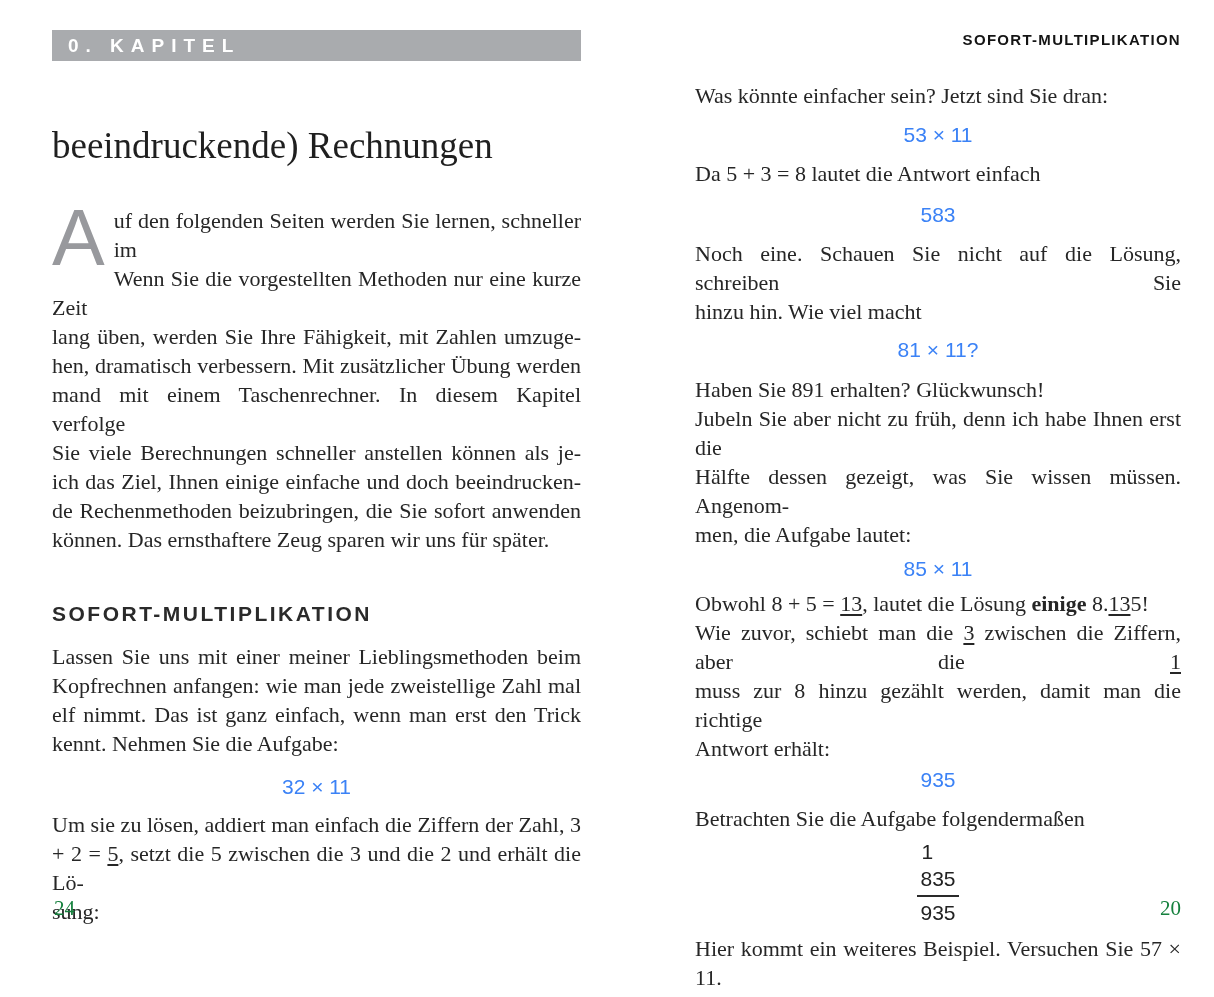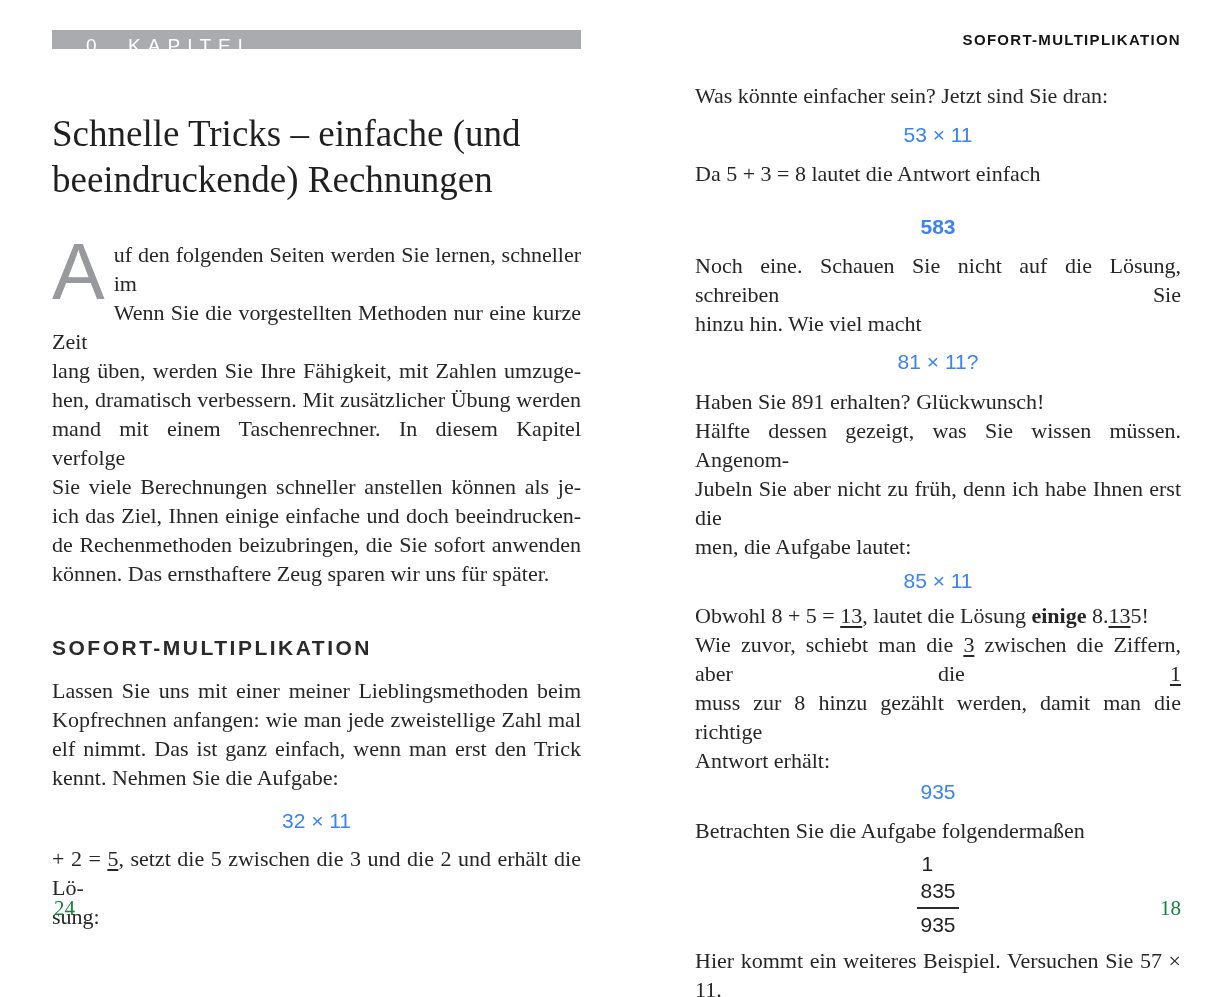--- a/index.html
+++ b/index.html
@@ -9,25 +9,25 @@
     position: relative;
     overflow: hidden;
     font-family: "Liberation Serif", serif;
     color: #262626;
   }
   .page-col { position: absolute; top: 0; }
   .page-left  { left: 52px;  width: 529px; }
   .page-right { left: 695px; width: 486px; }
 
   .chapter-bar {
-    margin-top: 30px; height: 19px; box-sizing: border-box;
+    margin-top: 30px; height: 31px; box-sizing: border-box;
     background: #a9abae; color: #ffffff;
     font-family: "Liberation Sans", sans-serif;
-    font-weight: normal; font-size: 19px; line-height: 31px;
-    letter-spacing: 7px; padding-left: 34px;
+    font-weight: bold; font-size: 19px; line-height: 31px;
+    letter-spacing: 7px; padding-left: 16px;
     white-space: nowrap;
   }
 
   .book-title {
     margin-top: 62px;
     font-family: "Liberation Serif", serif;
     font-size: 37px; line-height: 46px; color: #1f1f1f;
   }
   .book-title .tline { text-align: left; }
 
@@ -93,40 +93,39 @@
   
   .l-para1 { margin-top: 37px; }
   .l-para2 { margin-top: 17px; }
   .l-eq1   { margin-top: 14px; text-align: center; }
   .l-para3 { margin-top: 9px; }
 
   
   .r-p1 { margin-top: 31px; }
   .r-e1 { margin-top: 10px; }
   .r-p2 { margin-top: 10px; }
-  .r-e2 { margin-top: 24px; font-weight: bold; }
+  .r-e2 { margin-top: 12px; }
   .r-p3 { margin-top: 10px; }
   .r-e3 { margin-top: 9px; }
   .r-p4 { margin-top: 11px; }
   .r-e4 { margin-top: 5px; }
   .r-p5 { margin-top: 6px; }
   .r-e5 { margin-top: 2px; }
   .r-p6 { margin-top: 10px; }
   .r-s1 { margin-top: 6px; }
   .r-p7 { margin-top: 8px; }
 </style>
 </head>
 <body>
 
 <div class="page-col page-left">
 
   <div class="chapter-bar">0. KAPITEL</div>
 
   <div class="book-title">
-      <div class="tline last"><span>Schnelle Tricks – einfache (und</span></div>
       <div class="tline last"><span>beeindruckende) Rechnungen</span></div>
     </div>
 
   <div class="para l-para1">
     <span class="dropcap">A</span>
     <div>
         <div class="tline"><span>uf den folgenden Seiten werden Sie lernen, schneller im</span></div>
         <div class="tline"><span>Wenn Sie die vorgestellten Methoden nur eine kurze Zeit</span></div>
         <div class="tline"><span>lang üben, werden Sie Ihre Fähigkeit, mit Zahlen umzuge-</span></div>
         <div class="tline"><span>hen, dramatisch verbessern. Mit zusätzlicher Übung werden</span></div>
@@ -143,20 +142,21 @@
   <div class="para l-para2">
       <div class="tline"><span>Lassen Sie uns mit einer meiner Lieblingsmethoden beim</span></div>
       <div class="tline"><span>Kopfrechnen anfangen: wie man jede zweistellige Zahl mal</span></div>
       <div class="tline"><span>elf nimmt. Das ist ganz einfach, wenn man erst den Trick</span></div>
       <div class="tline last"><span>kennt. Nehmen Sie die Aufgabe:</span></div>
     </div>
 
   <div class="eq l-eq1">32 × 11</div>
 
   <div class="para l-para3">
+      <div class="tline"><span>Um sie zu lösen, addiert man einfach die Ziffern der Zahl, 3</span></div>
       <div class="tline"><span>+ 2 = </span><span class="u">5</span><span>, setzt die 5 zwischen die 3 und die 2 und erhält die Lö-</span></div>
       <div class="tline last"><span>sung:</span></div>
     </div>
 
 </div>
 
 <div class="page-col page-right">
 
   <div class="running-head">SOFORT-MULTIPLIKATION</div>
 
@@ -174,22 +174,22 @@
 
   <div class="para r-p3">
       <div class="tline"><span>Noch eine. Schauen Sie nicht auf die Lösung, schreiben Sie</span></div>
       <div class="tline last"><span>hinzu hin. Wie viel macht</span></div>
     </div>
 
   <div class="eq r-e3">81 × 11?</div>
 
   <div class="para r-p4">
       <div class="tline last"><span>Haben Sie 891 erhalten? Glückwunsch!</span></div>
+      <div class="tline"><span>Jubeln Sie aber nicht zu früh, denn ich habe Ihnen erst die</span></div>
       <div class="tline"><span>Hälfte dessen gezeigt, was Sie wissen müssen. Angenom-</span></div>
-      <div class="tline"><span>Jubeln Sie aber nicht zu früh, denn ich habe Ihnen erst die</span></div>
       <div class="tline last"><span>men, die Aufgabe lautet:</span></div>
     </div>
 
   <div class="eq r-e4">85 × 11</div>
 
   <div class="para r-p5">
       <div class="tline last"><span>Obwohl 8 + 5 = </span><span class="u">13</span><span>, lautet die Lösung </span><span class="b">einige</span><span> 8.</span><span class="u">13</span><span>5!</span></div>
       <div class="tline"><span>Wie zuvor, schiebt man die </span><span class="u">3</span><span> zwischen die Ziffern, aber die </span><span class="u">1</span></div>
       <div class="tline"><span>muss zur 8 hinzu gezählt werden, damit man die richtige</span></div>
       <div class="tline last"><span>Antwort erhält:</span></div>
@@ -210,13 +210,13 @@
   </div>
 
   <div class="para r-p7">
       <div class="tline last"><span>Hier kommt ein weiteres Beispiel. Versuchen Sie 57 × 11.</span></div>
       <div class="tline last"><span>Da 5 + 7 = 12, ist die Lösung</span></div>
     </div>
 
 </div>
 
 <div class="page-num page-num-left">24</div>
-<div class="page-num page-num-right">18</div>
+<div class="page-num page-num-right">20</div>
 
 </body></html>

